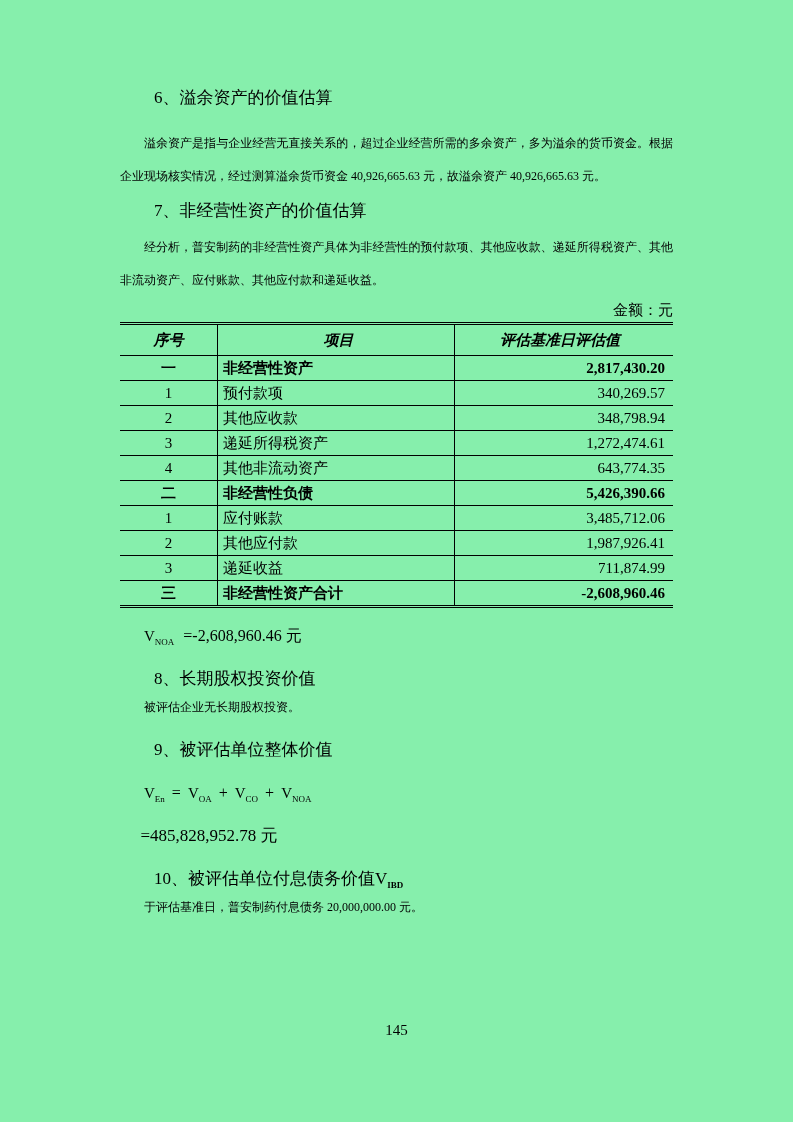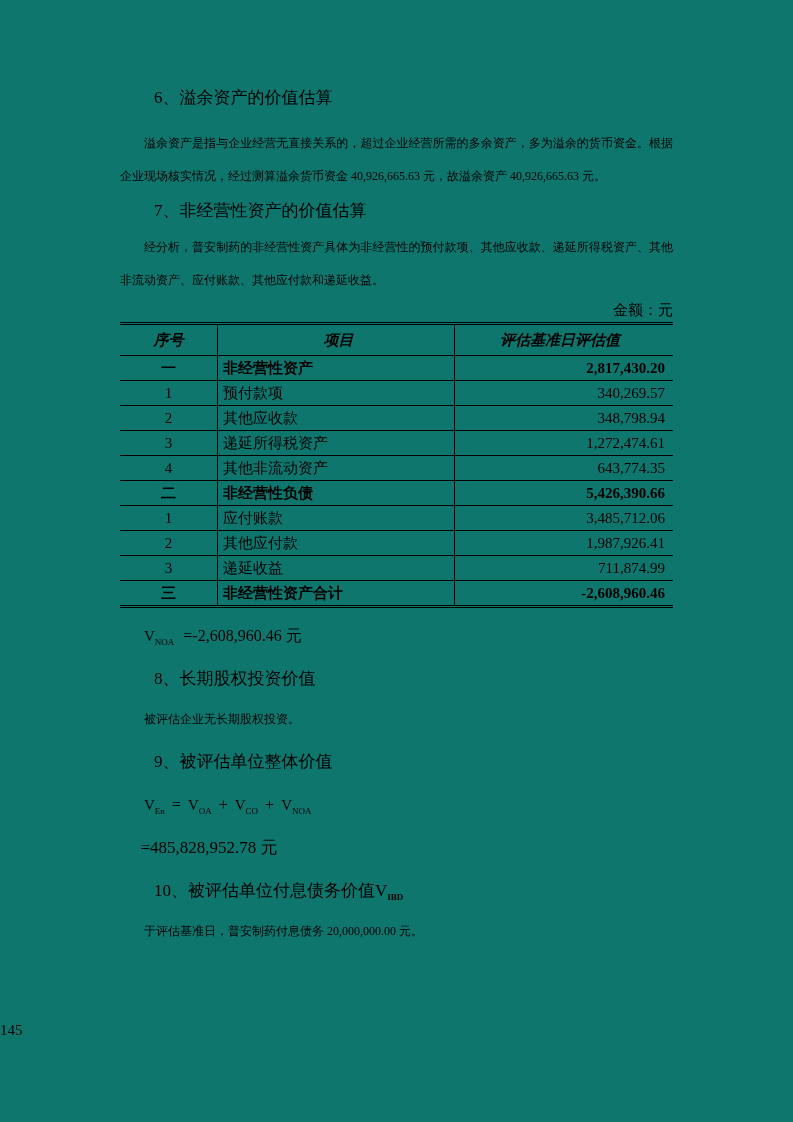--- a/index.html
+++ b/index.html
@@ -7,39 +7,39 @@
     width: 793px; height: 1122px;
     font-family: "Liberation Serif", "DejaVu Serif", serif;
     color: #000;
     overflow: hidden;
   }
   .page {
     position: relative;
     width: 793px; height: 1122px;
     box-sizing: border-box;
     padding: 86px 120px 0 120px;
-    background: #0f766e;
+    background: #86efac;
   }
   .heading {
     font-size: 17px;
     line-height: 24px;
     text-indent: 2em;
     margin: 0;
   }
   .h7 { margin-top: 6px; }
   .h8, .h9, .h10 { margin-top: 19px; }
   .para {
     font-size: 12px;
     line-height: 33px;
     text-align: justify;
     text-indent: 2em;
     margin: 17px 0 0 0;
   }
   .p7 { margin-top: 8px; }
-  .p8, .p10 { margin-top: 16px; line-height: 24px; }
+  .p8, .p10 { margin-top: 4px; line-height: 24px; }
   .unit-label {
     font-size: 15px;
     text-align: right;
     line-height: 20px;
     margin-top: 3px;
   }
   table.val-table {
     width: 100%;
     border-collapse: collapse;
     margin-top: 2px;
@@ -80,21 +80,21 @@
     font-size: 17px;
     line-height: 24px;
     margin: 19px 0 0 0;
     padding-left: 1.2em;
   }
   .h10 sub { font-weight: bold; }
   .page-number {
     position: absolute;
     left: 0; right: 0;
     top: 1022px;
-    text-align: left;
+    text-align: center;
     font-size: 15px;
   }
 </style>
 </head>
 <body>
 
 <div class="page">
 
   <div class="heading h6">6、溢余资产的价值估算</div>
   <p class="para p6">溢余资产是指与企业经营无直接关系的，超过企业经营所需的多余资产，多为溢余的货币资金。根据企业现场核实情况，经过测算溢余货币资金 40,926,665.63 元，故溢余资产 40,926,665.63 元。</p>

